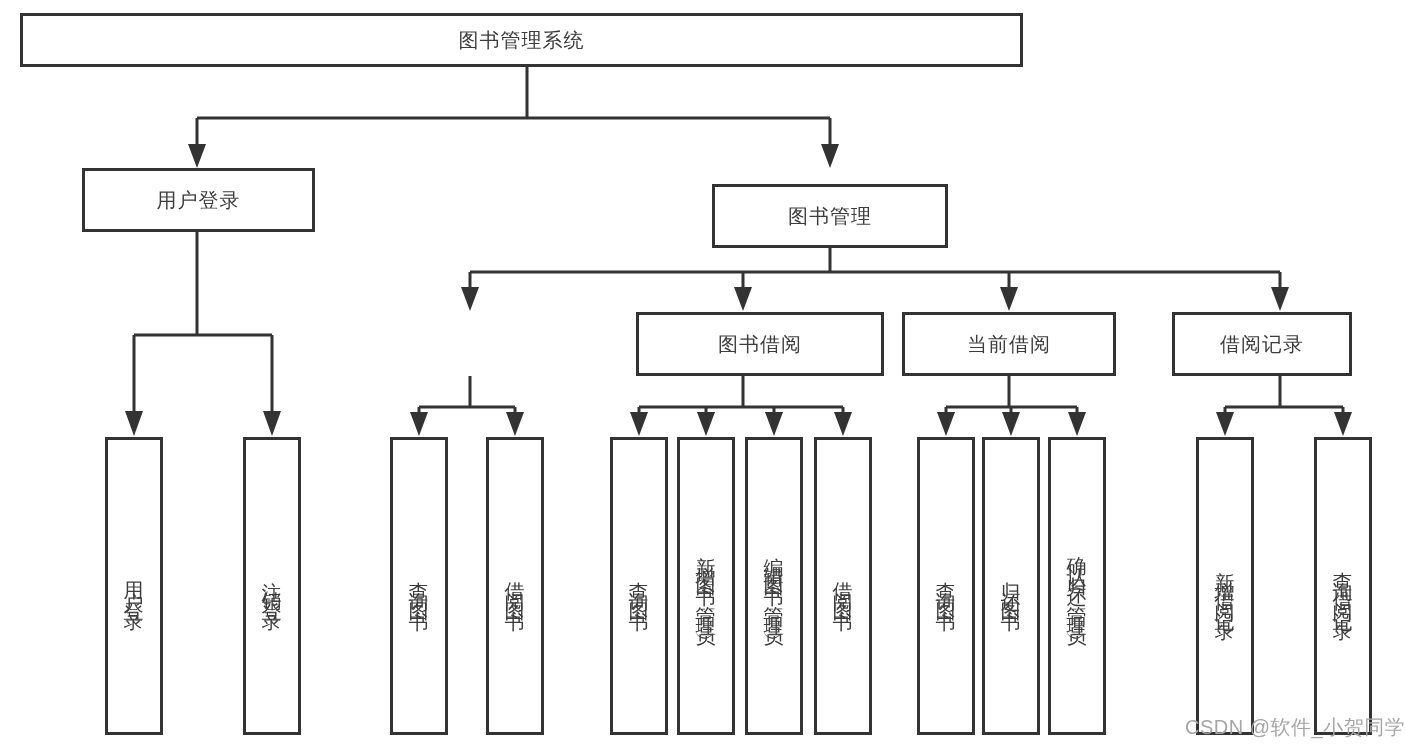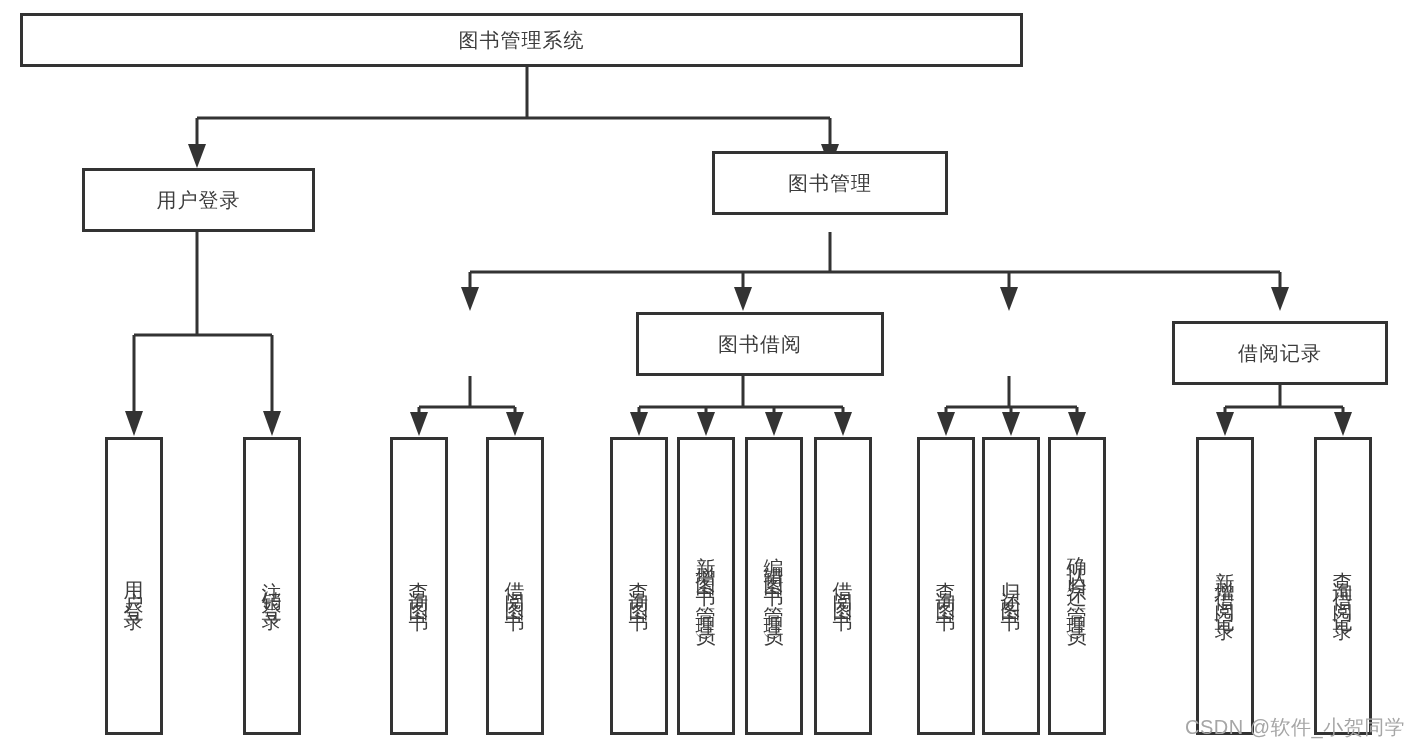--- a/index.html
+++ b/index.html
@@ -41,25 +41,25 @@
     align-items: center;
     justify-content: center;
     color: #3c3c3c;
     font-size: 20px;
     letter-spacing: 1px;
     white-space: nowrap;
   }
   
   .node.h1 { left: 20px;   top: 13px;  width: 1003px; height: 54px; }
   .n-user-login   { left: 82px;   top: 168px; width: 233px; height: 64px; }
-  .n-book-mgmt    { left: 712px;  top: 151px; width: 236px; height: 64px; }
+  .n-book-mgmt    { left: 712px;  top: 184px; width: 236px; height: 64px; }
   .n-new-books    { left: 363px;  top: 312px; width: 214px; height: 64px; }
   .n-book-borrow  { left: 636px;  top: 312px; width: 248px; height: 64px; }
   .n-current      { left: 902px;  top: 312px; width: 214px; height: 64px; }
-  .n-records      { left: 1172px; top: 312px; width: 216px; height: 64px; margin-top: 9px; }
+  .n-records      { left: 1172px; top: 312px; width: 180px; height: 64px; }
   
   .leaf {
     top: 437px;
     width: 58px;
     height: 298px;
   }
   .leaf .vtext {
     writing-mode: vertical-rl;
     text-orientation: mixed;
     letter-spacing: 10px;
@@ -143,20 +143,21 @@
       <polygon points="1334,412 1352,412 1343,436"></polygon>
     </g>
   </svg>
 
   <div class="node h1">图书管理系统</div>
 
   <div class="node n-user-login">用户登录</div>
   <div class="node n-book-mgmt">图书管理</div>
 
   <div class="node n-book-borrow">图书借阅</div>
+  <div class="node n-current">当前借阅</div>
   <div class="node n-records">借阅记录</div>
 
   <div class="node leaf l-login">
     <span class="vtext">用户登录</span>
   </div>
   <div class="node leaf l-logout">
     <span class="vtext">注销登录</span>
   </div>
   <div class="node leaf l-nb-search">
     <span class="vtext">查询图书</span>

